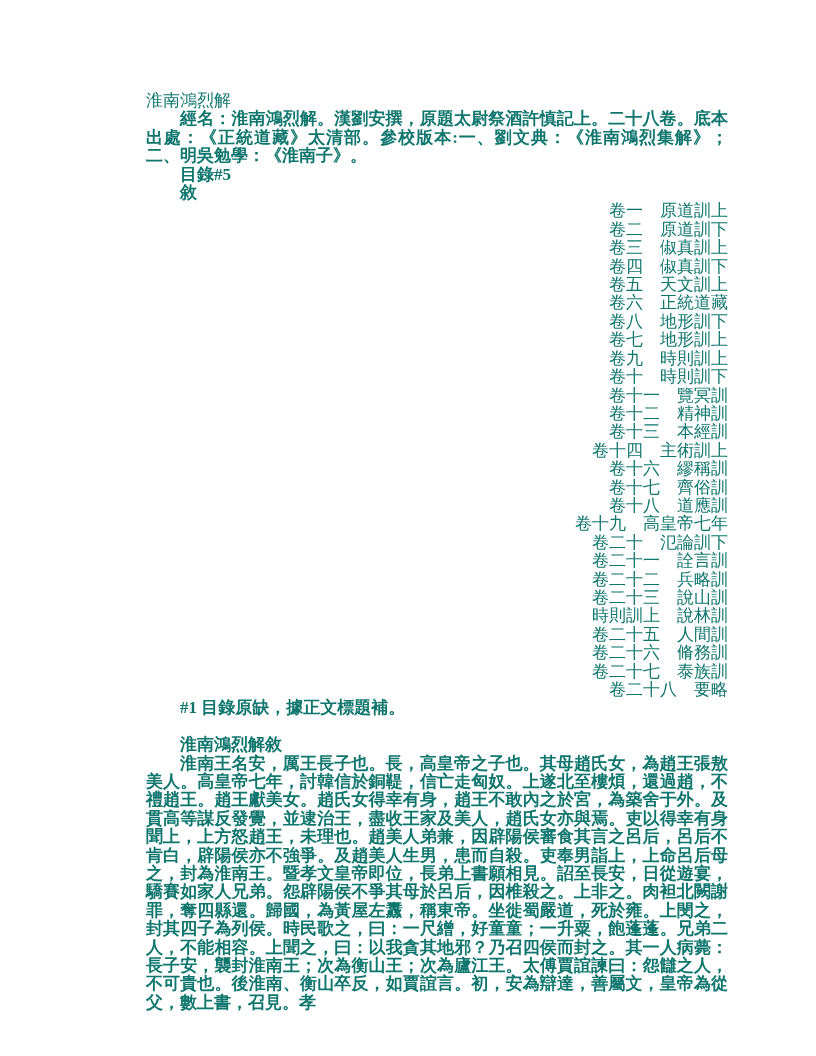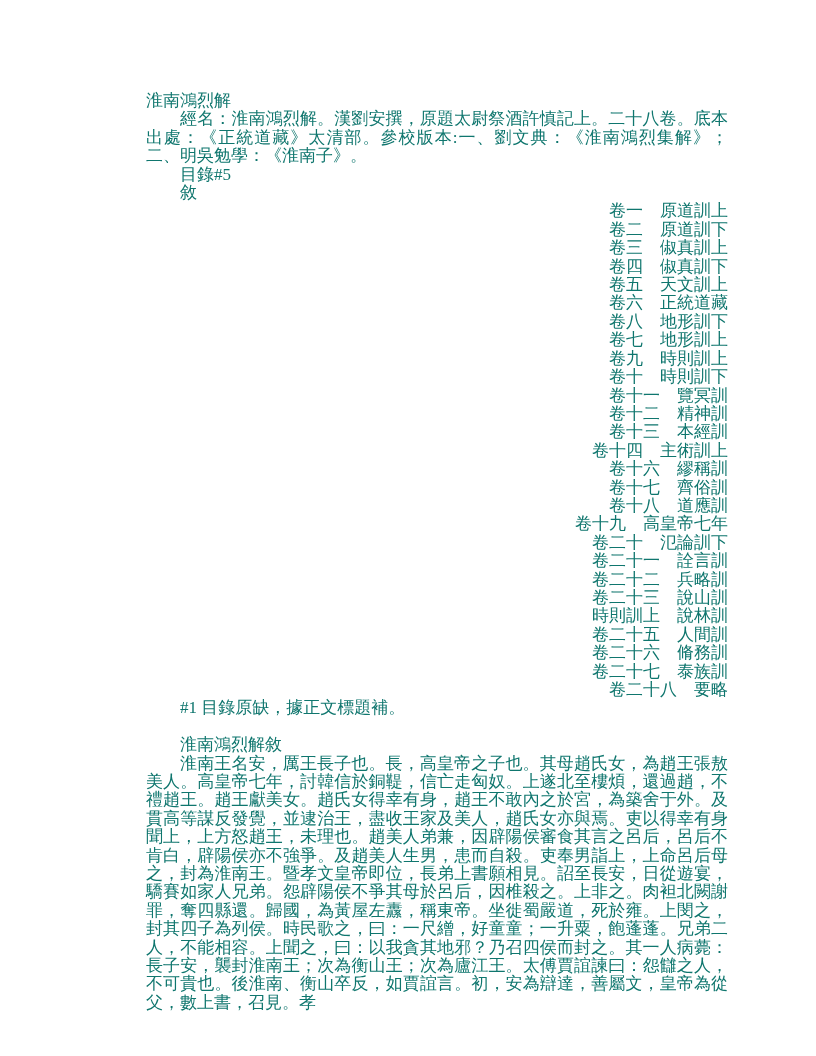--- a/index.html
+++ b/index.html
@@ -23,20 +23,21 @@
     font-size: 17px;
     line-height: 18.4px;
     color: #0f766e;
     margin-left: 28px;
   }
   .line {
     margin: 0;
   }
   .indent {
     text-indent: 2em;
+    font-weight: bold;
   }
   .para {
     margin: 0;
     text-align: justify;
   }
   .toc-row {
     text-indent: 2em;
     white-space: pre;
     text-align: right;
   }

